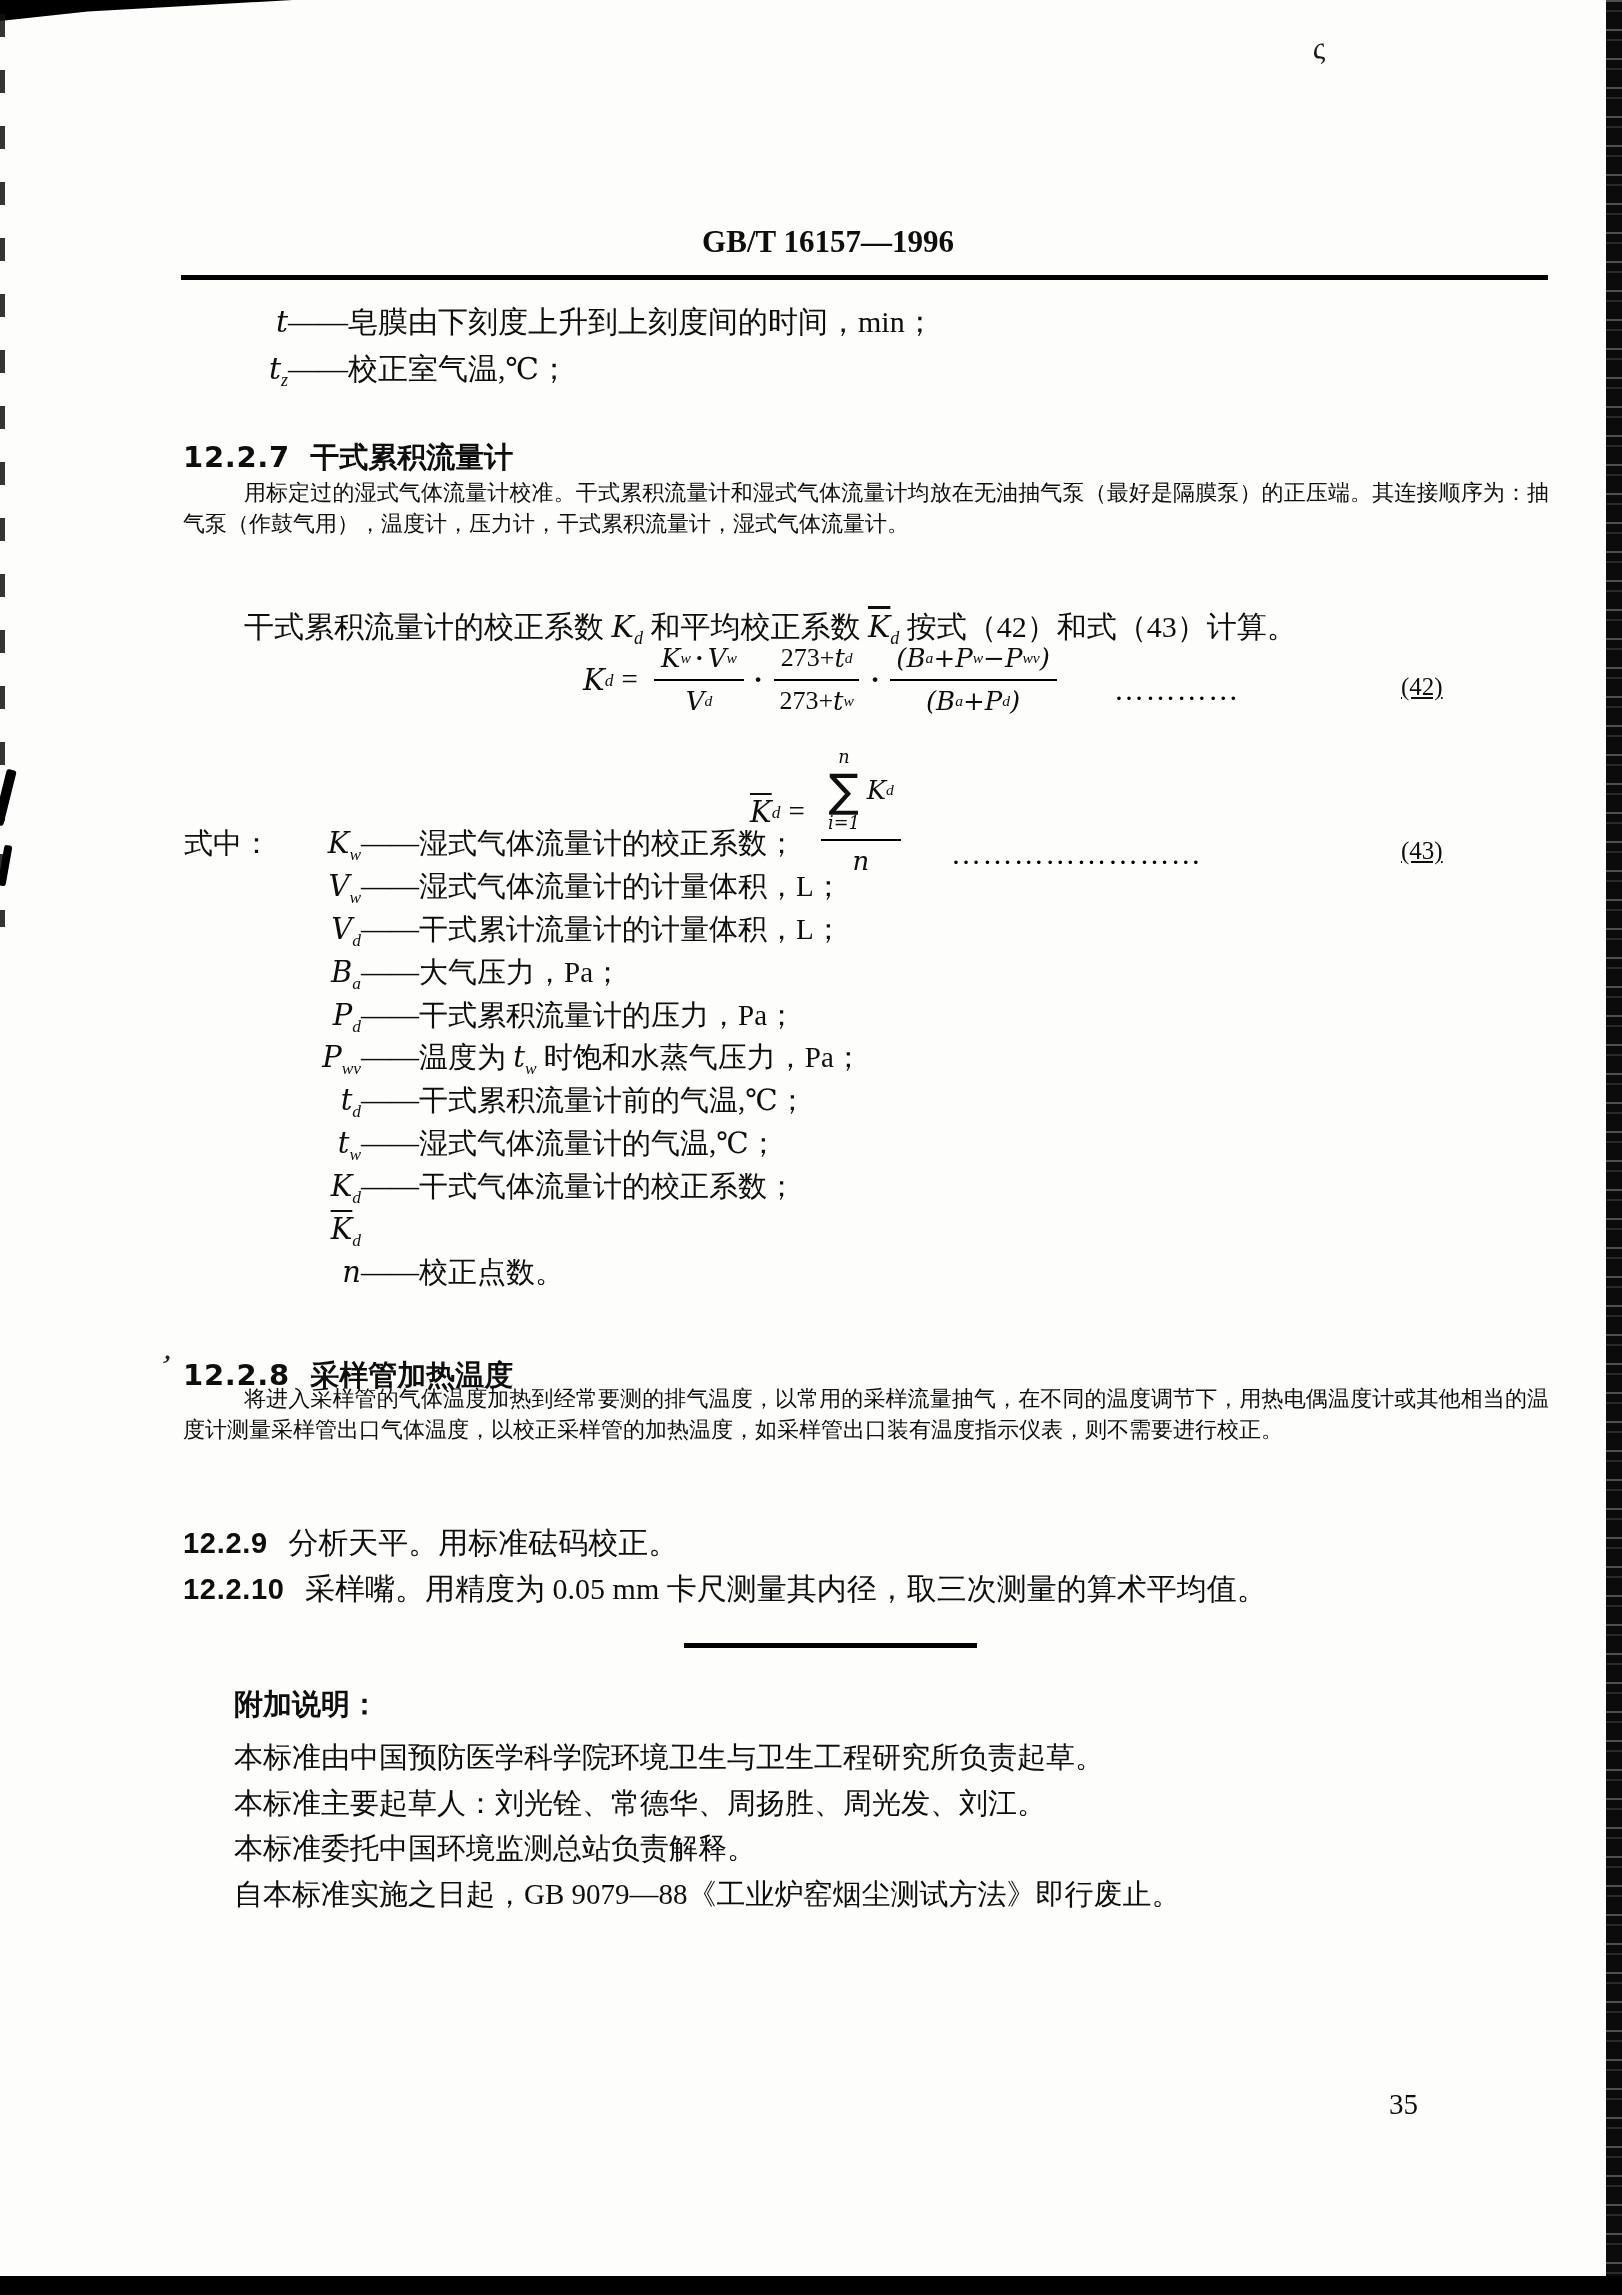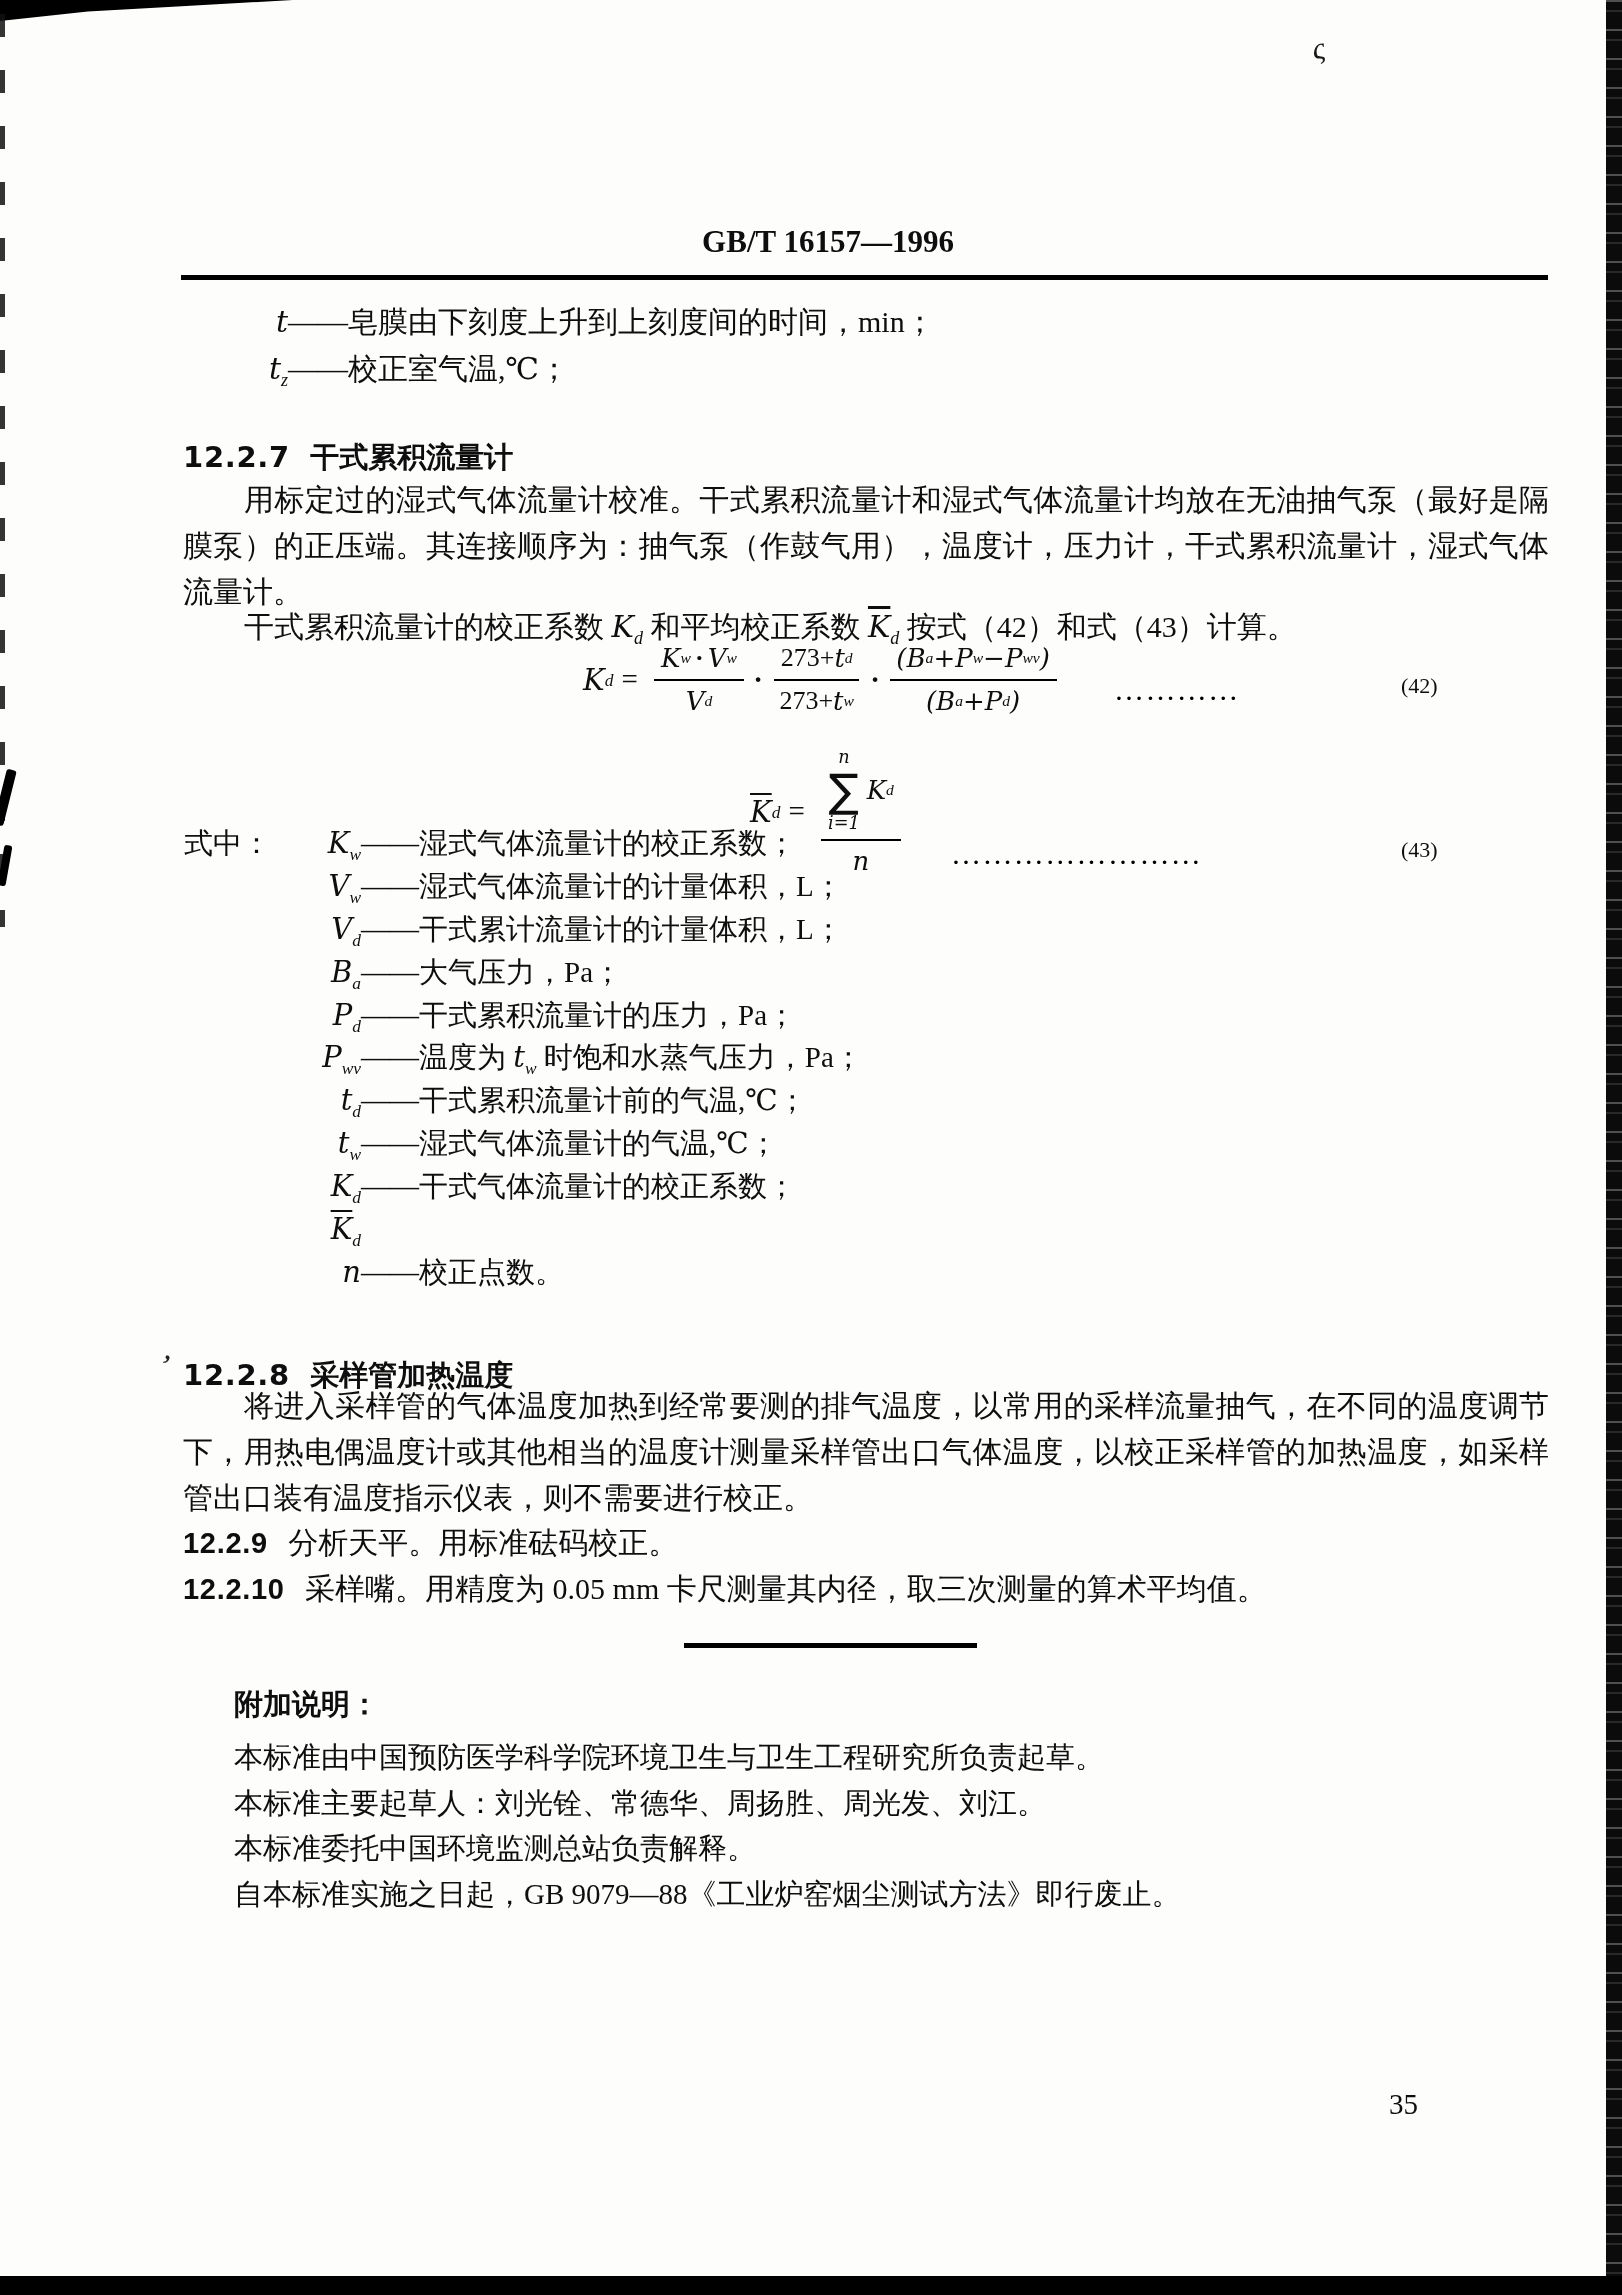--- a/index.html
+++ b/index.html
@@ -20,21 +20,21 @@
   .midlist{left:184px;top:826px;}
   .midlist .defrow{line-height:34px;margin-bottom:8.9px;font-size:29px;}
   .prefixbox{flex:none;width:90px;}
   .symbox2{flex:none;width:87px;text-align:right;}
   
   .sechead{display:flex;align-items:baseline;font-family:"DejaVu Sans","Liberation Sans",sans-serif;
            font-weight:700;font-size:29px;white-space:nowrap;}
   .secnum{margin-right:20.4px;letter-spacing:0.7px;}
   .secline{display:flex;align-items:baseline;font-size:30px;white-space:nowrap;}
   .secline .secnum{font-family:Liberation Sans, sans-serif;font-weight:700;font-size:29px;}
-  .para{font-size:30px;line-height:46px;text-align:justify;text-indent:61px;width:1366px;}
+  .para{font-size:22px;line-height:31px;text-align:justify;text-indent:61px;width:1366px;}
   .kline{font-size:30px;padding-left:61px;white-space:nowrap;}
   .h727{left:183px;top:438px;}
   .p727{left:183px;top:477px;}
   .pk{left:183px;top:607px;}
   .h728{left:183px;top:1356px;}
   .p728{left:183px;top:1383px;}
   .l729{left:183px;top:1523px;}
   .l7210{left:183px;top:1569px;}
   
   .formula{display:flex;align-items:center;font-size:29px;white-space:nowrap;}
@@ -45,21 +45,21 @@
   .frac .num{display:flex;align-items:center;justify-content:center;border-bottom:2px solid #000;padding:1.4px 6.8px 5.5px;}
   .frac .den{display:flex;align-items:center;justify-content:center;padding:5.5px 6.8px 1.4px;}
   .fsep{font-size:29px;margin:0 1.4px;font-weight:bold;}
   .fdot{margin:0 4.1px;font-weight:bold;}
   .sum{display:inline-flex;flex-direction:column;align-items:center;margin-right:6.8px;line-height:1;}
   .sum .lim{font-size:17.7px;line-height:1.15;}
   .sum .sig{font-size:45px;line-height:1;font-family:"DejaVu Sans","Liberation Sans",sans-serif;}
   .fdots{font-size:30px;letter-spacing:1.4px;color:#000;}
   .fd42{left:1114px;top:673px;}
   .fd43{left:951px;top:837px;}
-  .flabel{font-size:22px;}
+  .flabel{font-size:25px;text-decoration:underline;}
   .fl42{left:1401px;top:673px;}
   .fl43{left:1401px;top:837px;}
   
   .divider{left:684px;top:1643px;width:293px;height:4.8px;background:#000;}
   .notes{left:234px;top:1685px;}
   .notes-title{font-family:"DejaVu Sans","Liberation Sans",sans-serif;font-weight:700;font-size:29px;margin-bottom:15px;}
   .note-line{font-size:29px;line-height:34px;margin-bottom:11.6px;white-space:nowrap;}
   .pagenum{left:1389px;top:2088px;font-size:29px;}
   
   .art-topwedge{left:0;top:0;width:293px;height:21px;background:#000;

